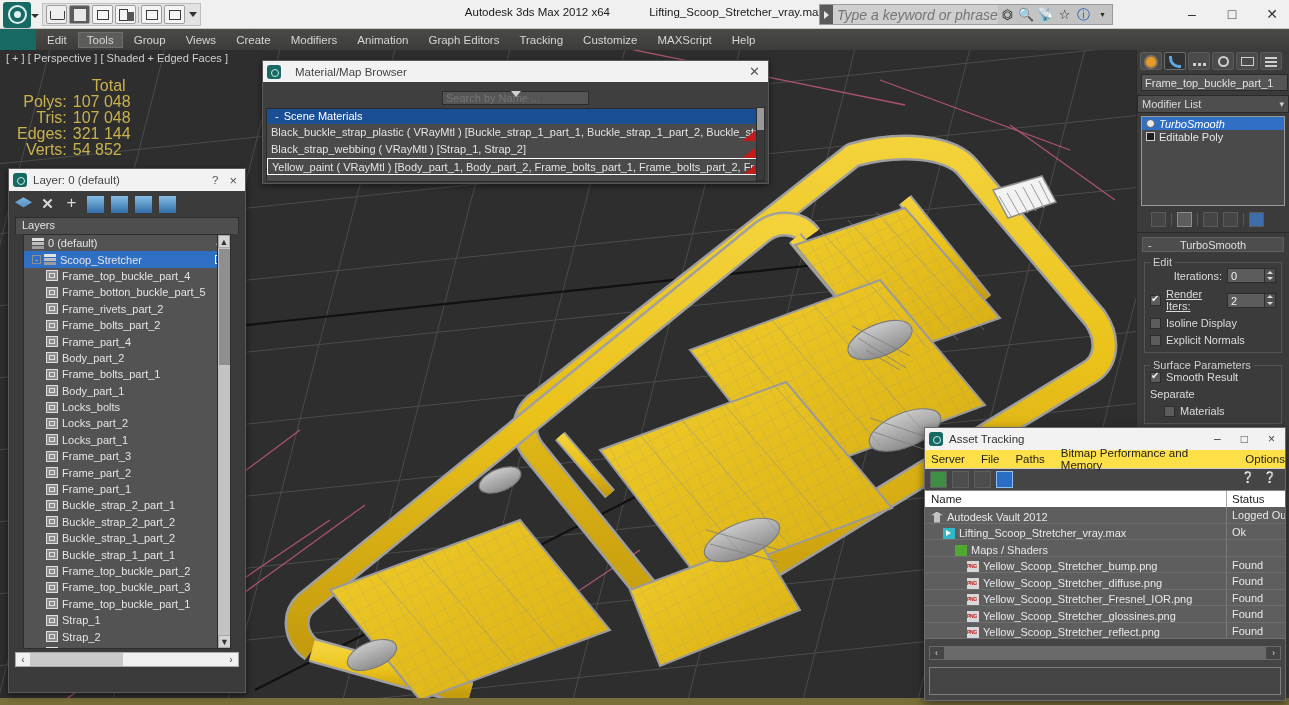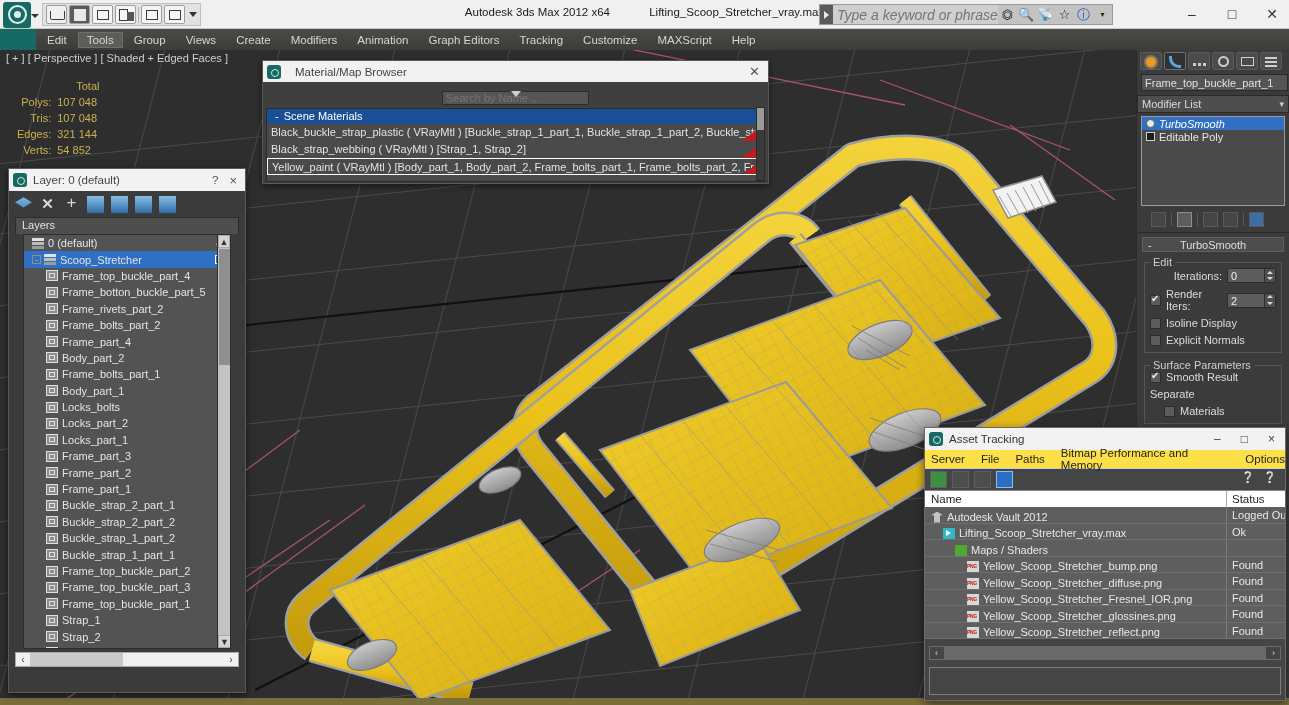--- a/index.html
+++ b/index.html
@@ -49,21 +49,21 @@
   .menubar .mi { padding:2px 9px; font-size:11.5px; color:#d6d6d6; margin-left:2px;}
   .menubar .mi.sel { background:#5c5c58; border:1px solid #6e6e6a; padding:1px 8px;}
 
   
   .viewport { position:absolute; left:0; top:50px; width:1136px; height:648px;
     background:#2e2e2e; overflow:hidden; }
   .vp-label { position:absolute; left:6px; top:2px; font-size:11px; color:#cfcfcf; z-index:5;}
   .stats { position:absolute; left:14px; top:28px; z-index:5; font-size:11px; color:#c8b24a;
     line-height:16px;}
   .stats table { border-collapse:collapse; }
-  .stats td { font-size:11px; color:#c9b24e; padding:0 3px; }
+  .stats td { font-size:16px; color:#c9b24e; padding:0 3px; }
   .stats td.lbl { text-align:right; }
   .stats .hdr { text-align:left; padding-left:22px; }
 
   
   .mmb { position:absolute; left:262px; top:60px; width:507px; height:124px;
     background:#3f3f3f; border:1px solid #575757; z-index:20;
     box-shadow:0 2px 6px rgba(0,0,0,.5);}
   .mmb .tb { height:21px; background:#f2f2f2; color:#444; display:flex; align-items:center;
     padding:0 4px; font-size:11.5px;gap:8px; }
   .mmb .tb .ic { width:14px;height:14px;border-radius:3px;background:#166a63; margin-right:6px;
@@ -182,21 +182,21 @@
   .cp-stackbtns .vsep { width:1px;height:13px; background:#585858;}
   .cp-divider { margin-top:4px; height:1px; background:#2a2a2a; }
   .roll-hdr { margin:4px 5px 0; height:15px; background:#4d4d4d; border:1px solid #5f5f5f;
      font-size:11px; color:#dedede; text-align:center; line-height:14px; position:relative;}
   .roll-hdr .mn { position:absolute; left:5px; top:0; }
   .grp-box { margin:5px 7px 0; border:1px solid #555; padding:5px 5px 6px; position:relative; }
   .grp-box .gl { position:absolute; left:5px; top:-7px; background:#3b3b3b; padding:0 3px;
      font-size:11px; color:#cfcfcf;}
   .prow { display:flex; align-items:center; margin-bottom:5px; font-size:11px; color:#dcdcdc;}
   .prow .lab { margin-left:auto; margin-right:5px;}
-  .prow .lab.left { margin-left:0; }
+  .prow .lab.left { margin-left:0;text-decoration:underline; }
   .spin { display:flex; align-items:center; }
   .spin .fld { width:38px; height:15px; background:#5c5c5c; border:1px solid #2c2c2c;
     color:#f0f0f0; font-size:11px; padding-left:3px; line-height:14px;}
   .spin .arrows { width:11px; height:15px; background:#4f4f4f; border:1px solid #2c2c2c;
      border-left:none; display:flex; flex-direction:column; align-items:center; justify-content:space-around;}
   .spin .arrows i { width:0;height:0;border-left:3px solid transparent;border-right:3px solid transparent; }
   .spin .arrows i.u { border-bottom:3px solid #d8d8d8; }
   .spin .arrows i.d { border-top:3px solid #d8d8d8; }
   .ckbox { width:11px; height:11px; border:1px solid #2c2c2c; background:#5c5c5c; margin-right:5px;
     position:relative; flex:0 0 auto;}

